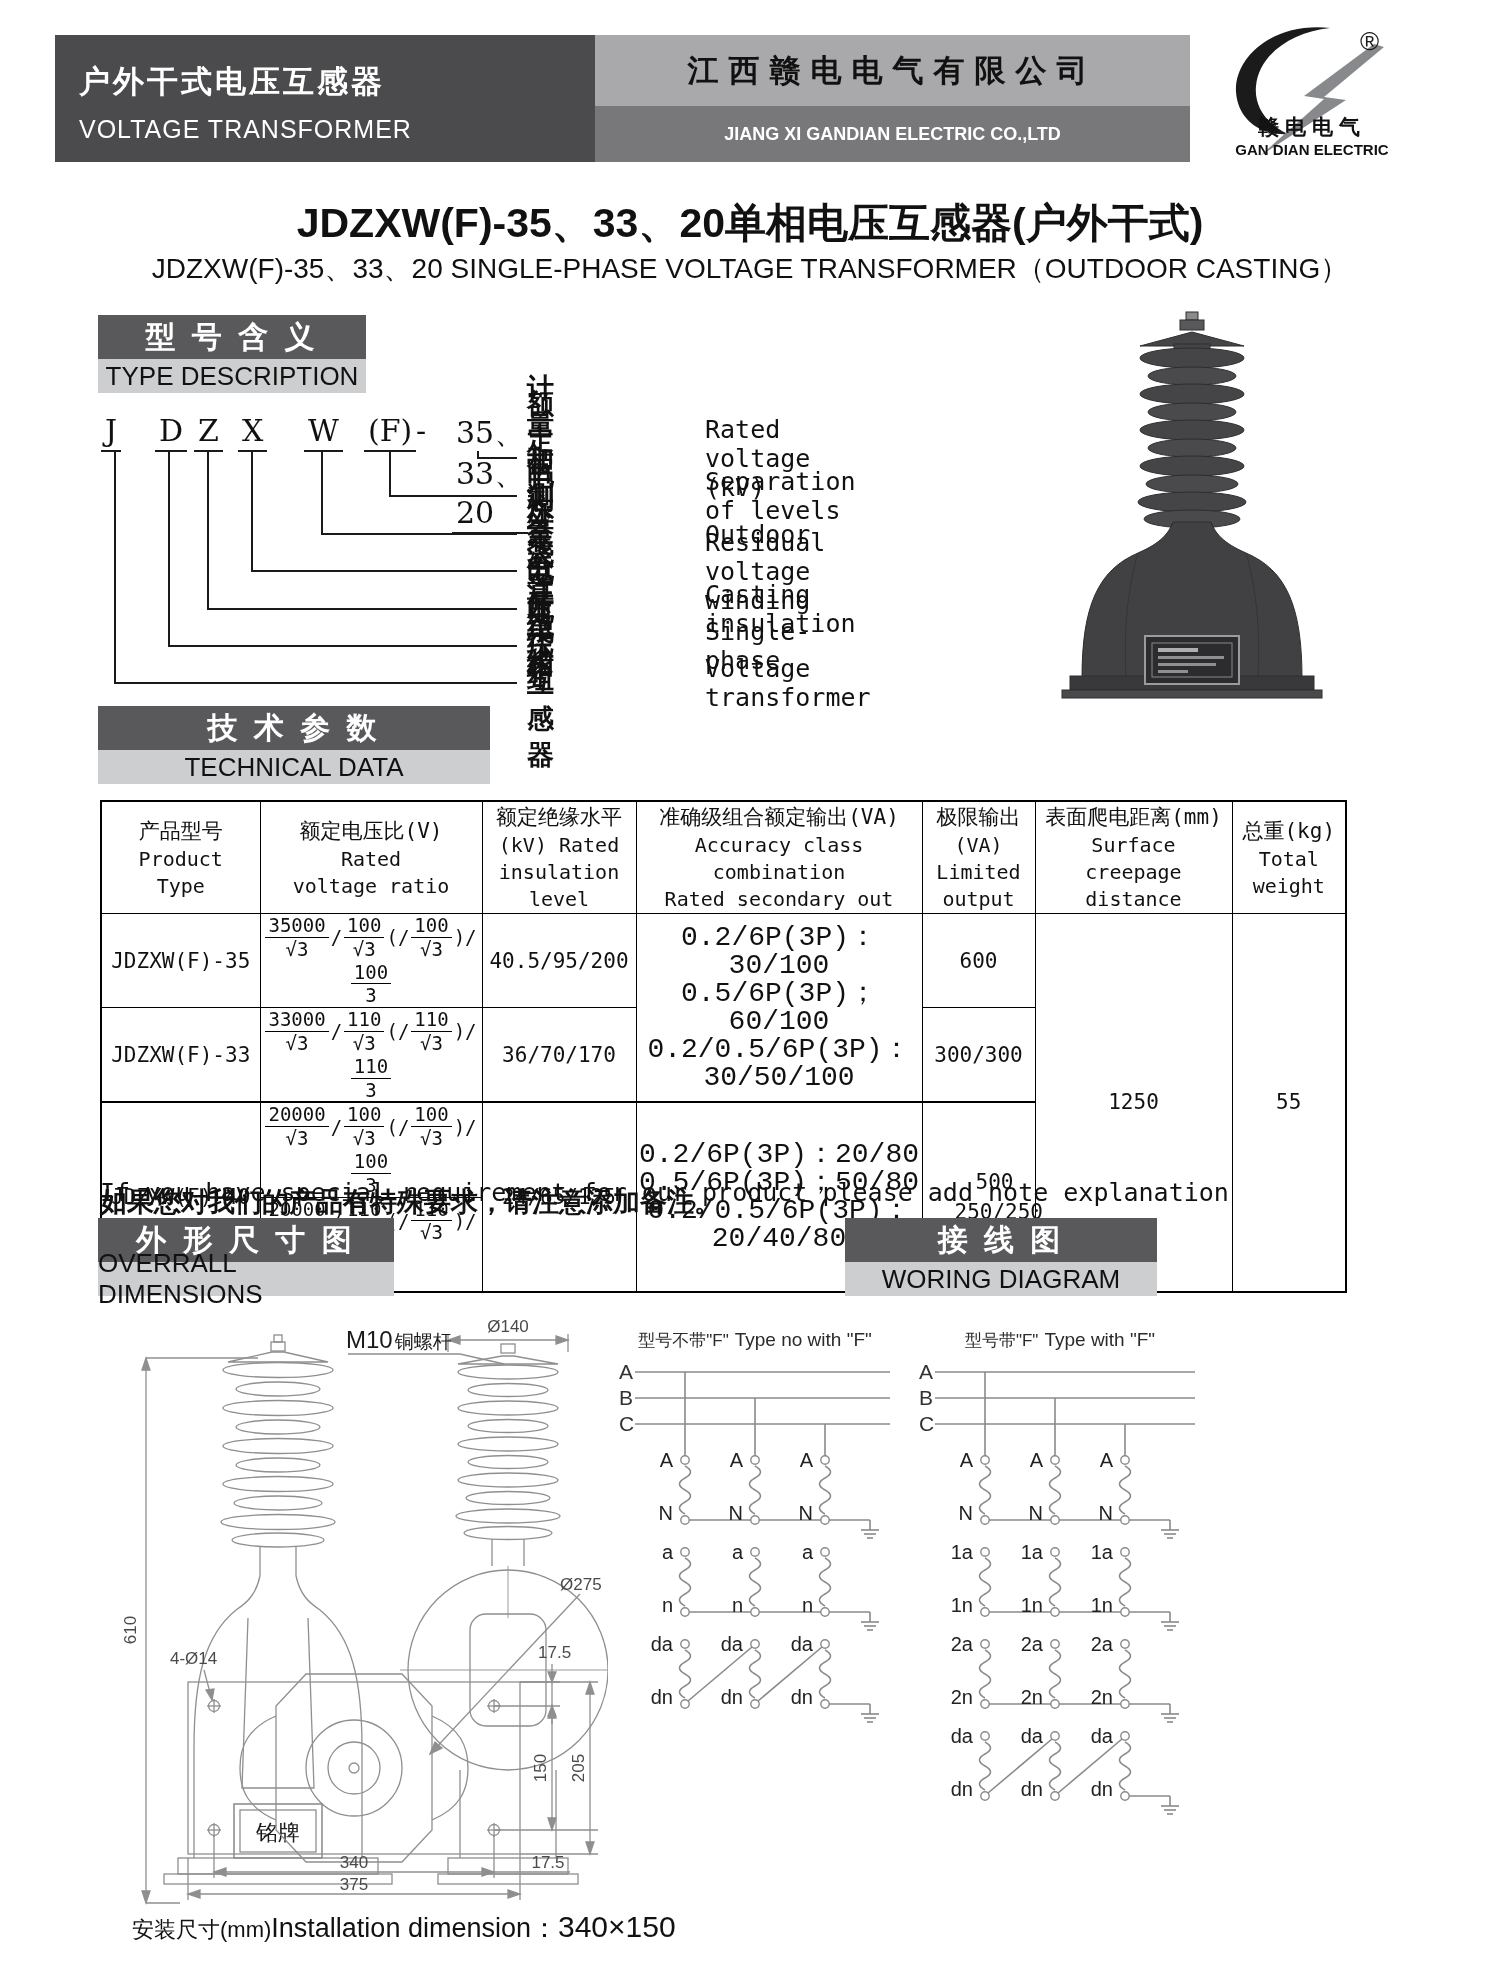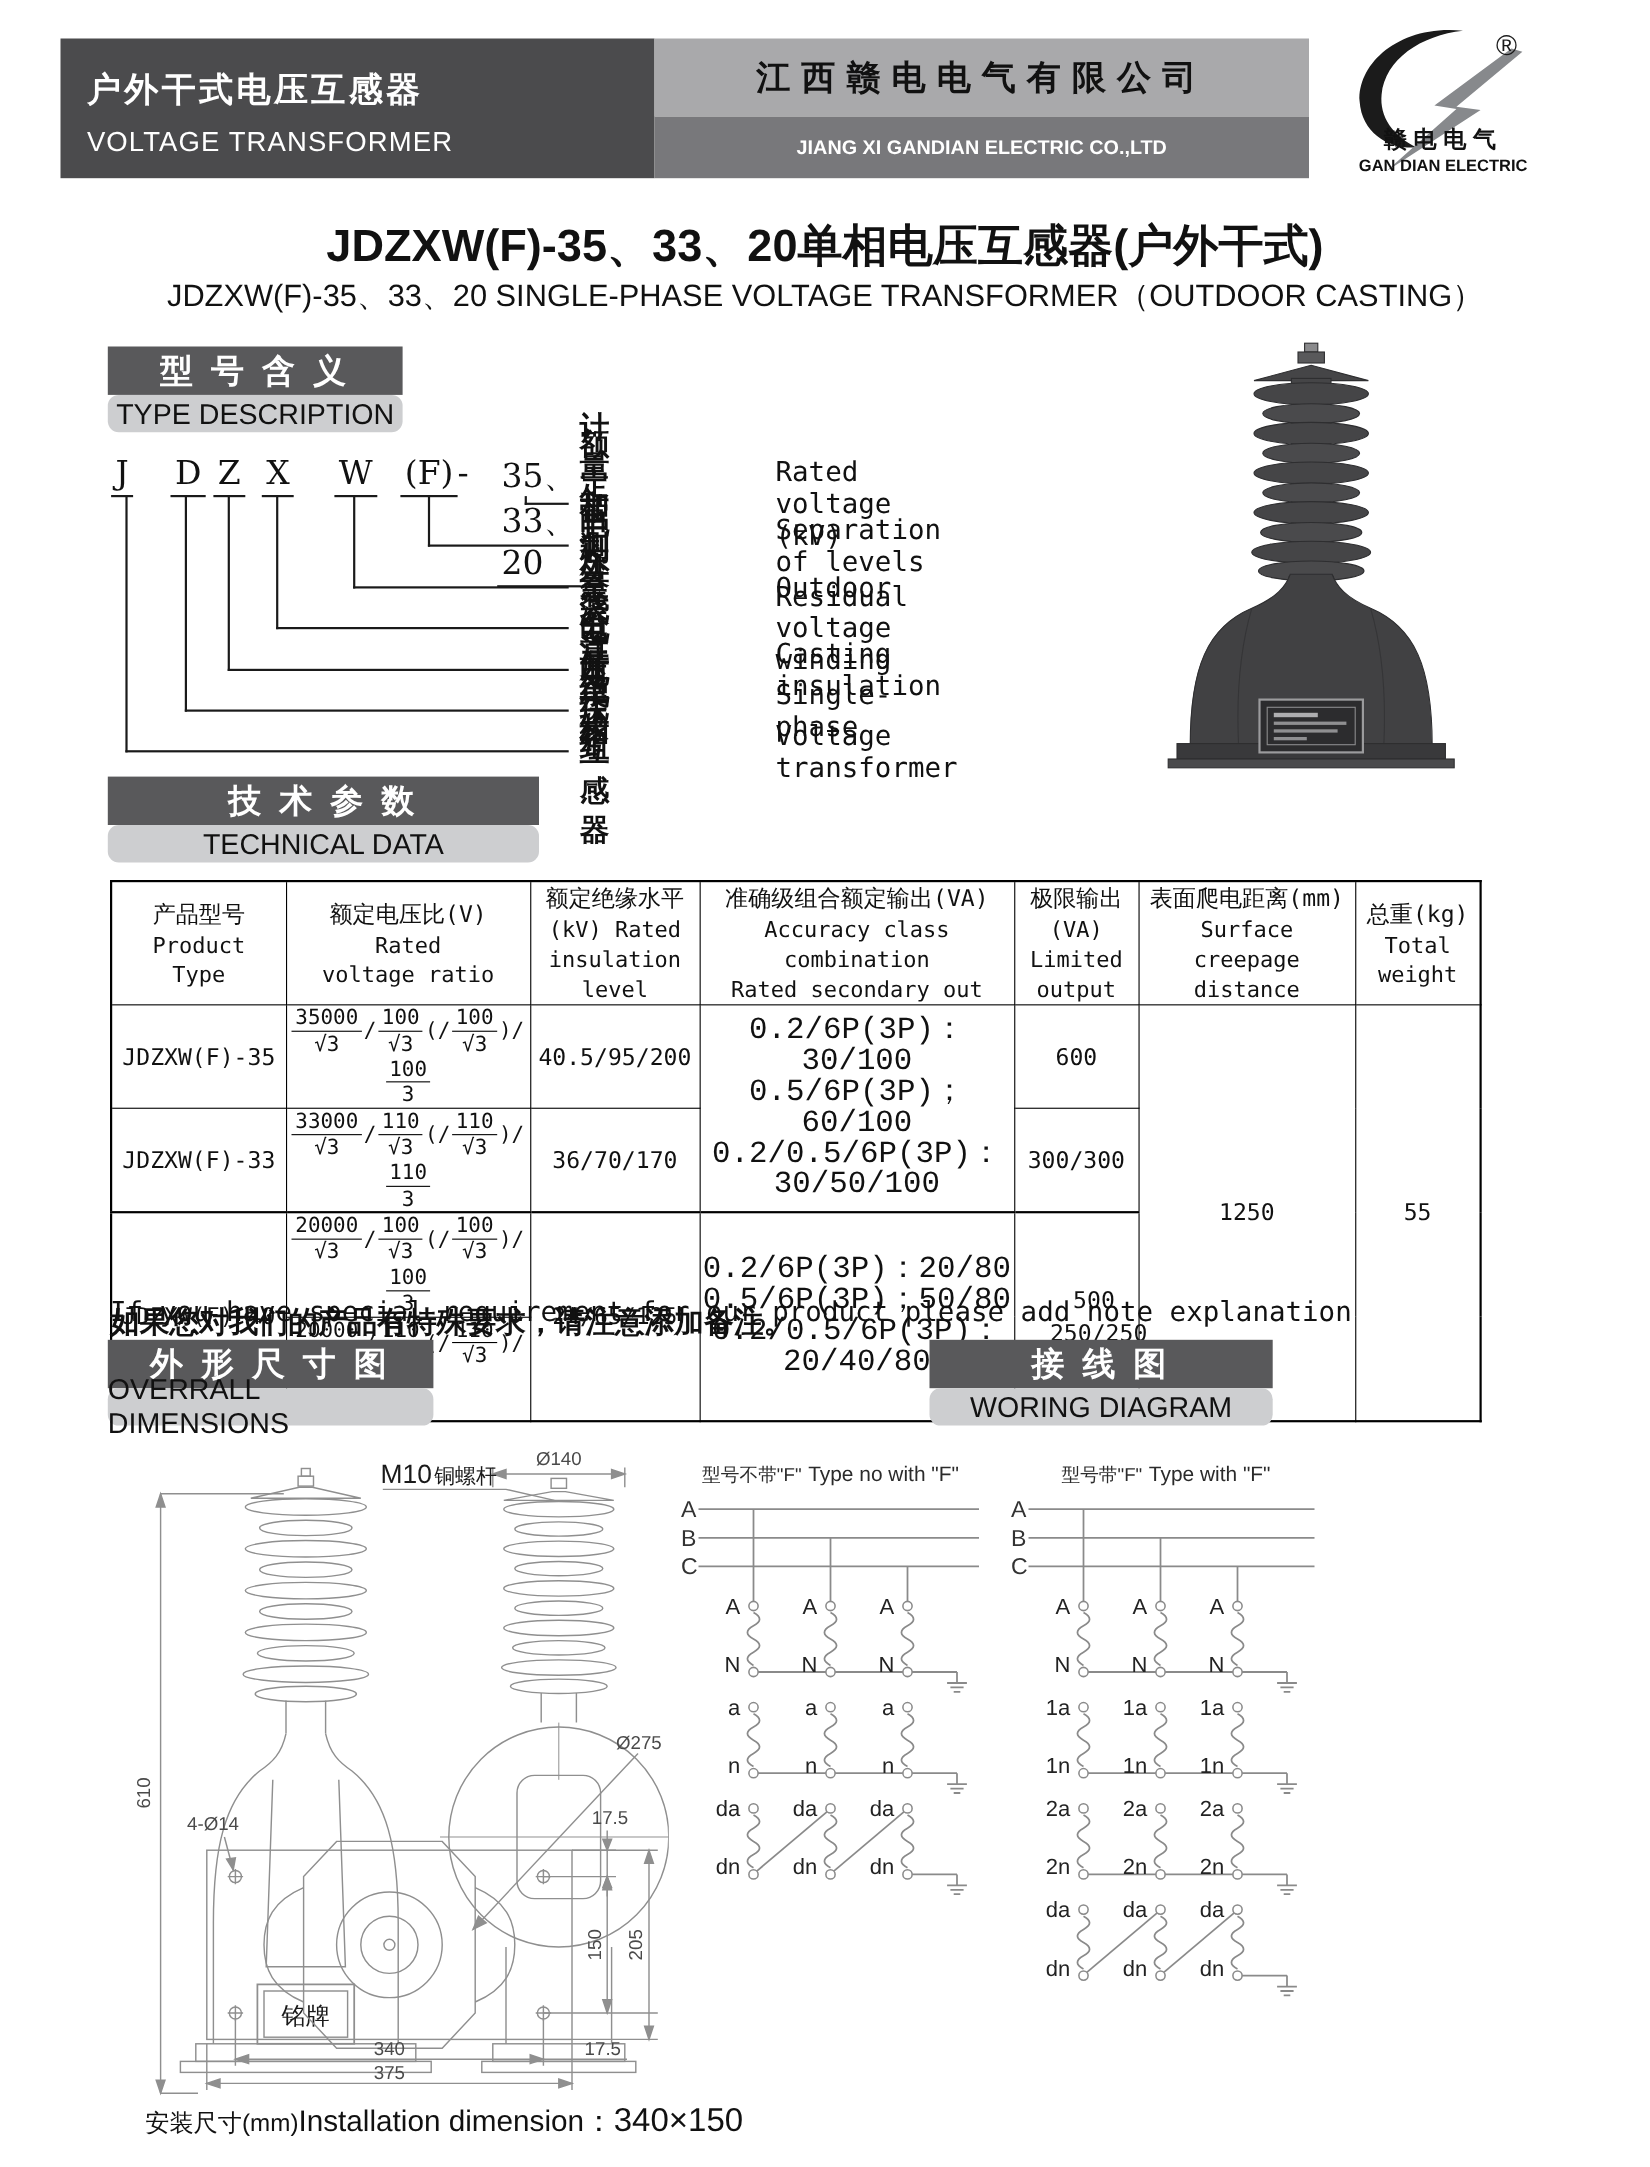--- a/index.html
+++ b/index.html
@@ -20,21 +20,21 @@
   .logo{left:1212px;top:14px;width:200px;height:150px;}
 
   
   .title-cn{left:0;top:196px;width:1500px;text-align:center;font-size:41px;font-weight:bold;}
   .title-en{left:0;top:250px;width:1500px;text-align:center;font-size:28px;}
 
   
   .sec .cn{background:#59595b;color:#fff;height:44px;display:flex;align-items:center;
            justify-content:center;font-size:30px;font-weight:bold;letter-spacing:4px;}
   .sec .en{background:#cdced0;color:#111;height:34px;display:flex;align-items:center;
-           justify-content:center;font-size:26px;border-radius:10px;}
+           justify-content:center;font-size:26px;}
 
   
   .code-letter{position:absolute;font-family:"DejaVu Serif",serif;font-size:30px;
                border-bottom:2px solid #1a1a1a;padding:0 4px 2px 4px;}
   .code-dash{position:absolute;font-family:"DejaVu Serif",serif;font-size:30px;}
   .vline{position:absolute;width:2px;background:#1a1a1a;}
   .hline{position:absolute;height:2px;background:#1a1a1a;}
   .mean-cn{position:absolute;left:527px;transform:translateY(-50%);font-size:27px;font-weight:bold;}
   .mean-en{position:absolute;left:705px;transform:translateY(-50%);
            font-family:"DejaVu Sans Mono",monospace;font-size:25px;}

